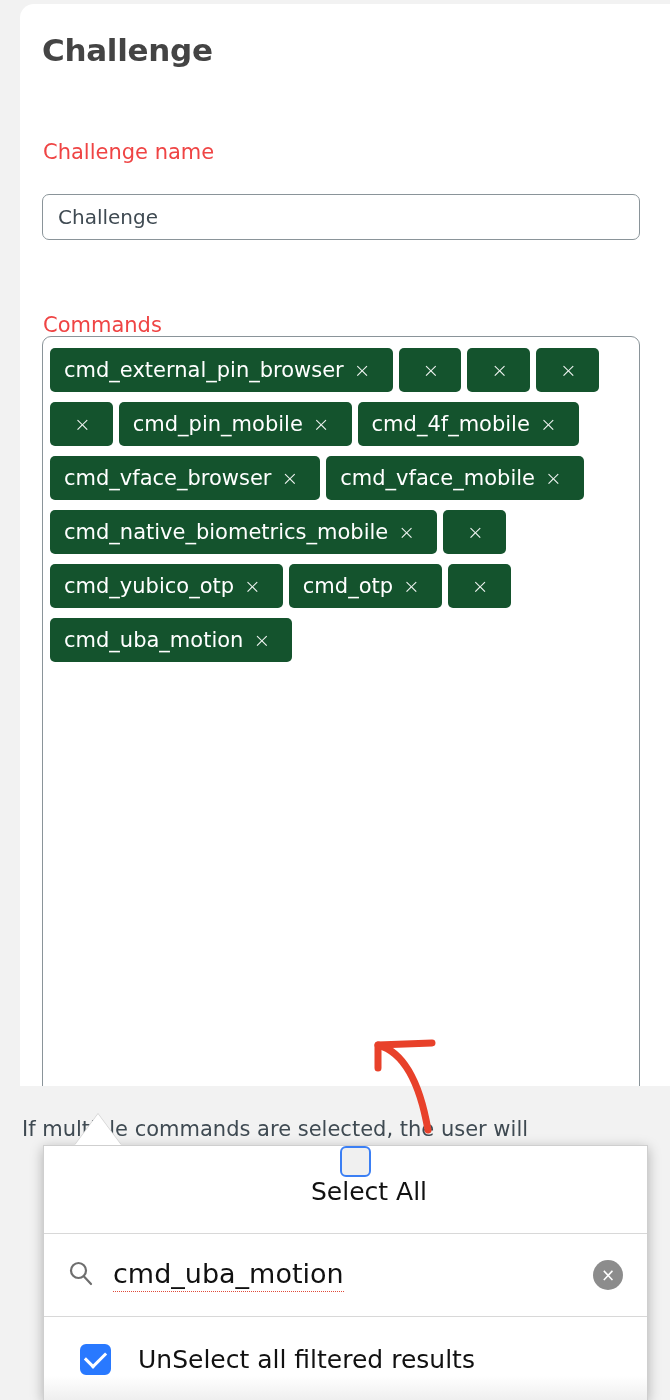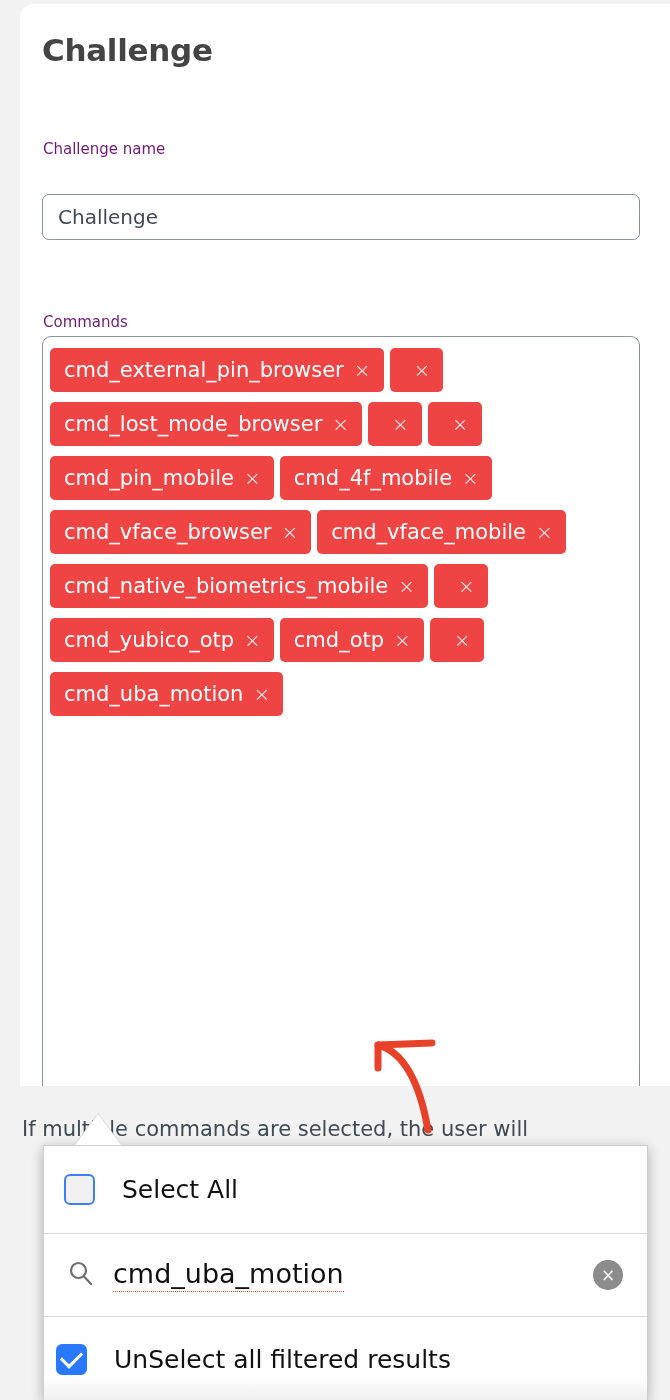--- a/index.html
+++ b/index.html
@@ -33,22 +33,22 @@
     left: 22px;
     top: 28px;
     font-size: 31px;
     font-weight: bold;
     color: #444444;
     letter-spacing: -0.3px;
   }
 
   .field-label {
     position: absolute;
-    font-size: 15px;
-    color: #701a75;
+    font-size: 21px;
+    color: #ef4444;
     font-weight: 400;
   }
 
   #label-challenge-name { left: 23px; top: 136px; }
   #label-commands      { left: 23px; top: 281px; margin-top: 28px; }
 
   
   #challenge-name-input {
     position: absolute;
     left: 22px;
@@ -81,25 +81,25 @@
   #tag-list {
     display: flex;
     flex-wrap: wrap;
     align-content: flex-start;
     gap: 0px;
   }
 
   .tag {
     display: inline-flex;
     align-items: center;
-    background: #ef4444;
+    background: #14532d;
     color: #ffffff;
     height: 44px;
     border-radius: 5px;
-    padding: 0 13px 0 14px;
+    padding: 0 22px 0 14px;
     margin: 5px 6px 5px 0;
     font-size: 21px;
     line-height: 1;
     white-space: nowrap;
     cursor: pointer;
     user-select: none;
   }
 
   .tag-label { font-size: 21px; }
 
@@ -162,23 +162,23 @@
   }
 
   .dd-row {
     display: flex;
     align-items: center;
     border-bottom: 1px solid #d8d8d8;
     background: #ffffff;
     cursor: pointer;
   }
 
-  #dd-row-select-all { height: 88px; padding-left: 20px; }
+  #dd-row-select-all { height: 88px; padding-left: 20px; flex-direction: column; }
   #dd-row-search     { height: 83px; padding-left: 20px; }
-  #dd-row-unselect   { height: 84px; padding-left: 12px; border-bottom: none;
+  #dd-row-unselect   { height: 84px; padding-left: 36px; border-bottom: none;
                        background: linear-gradient(#ffffff 70%, #eeeeee); }
 
   
   .cb {
     width: 31px; height: 31px;
     border-radius: 6px;
     flex: 0 0 auto;
     display: inline-flex;
     align-items: center;
     justify-content: center;
@@ -247,21 +247,20 @@
   <div id="commands-box">
     <div id="tag-list">
         <span class="tag">
           <span class="tag-label">cmd_external_pin_browser</span>
           <span class="tag-remove">×</span>
         </span>
         <span class="tag">
           <span class="tag-remove">×</span>
         </span>
         <span class="tag">
-          <span class="tag-label">cmd_lost_mode_browser</span>
           <span class="tag-remove">×</span>
         </span>
         <span class="tag">
           <span class="tag-remove">×</span>
         </span>
         <span class="tag">
           <span class="tag-remove">×</span>
         </span>
         <span class="tag">
           <span class="tag-label">cmd_pin_mobile</span>

